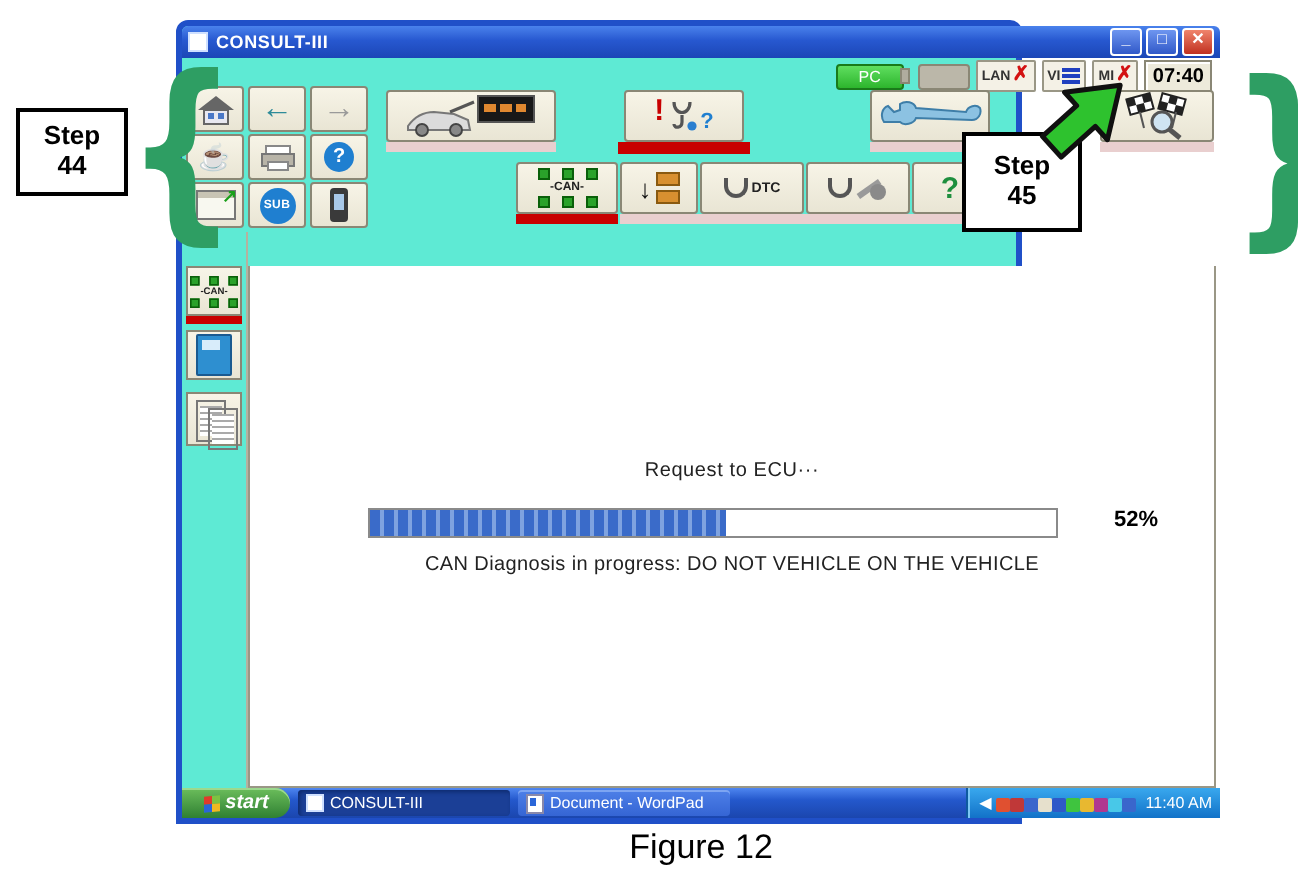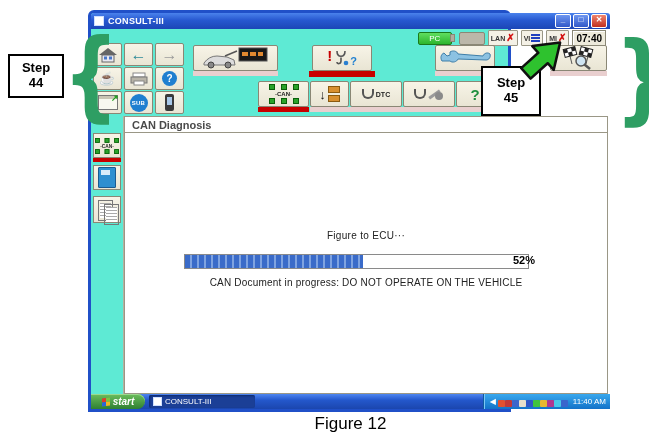--- a/index.html
+++ b/index.html
@@ -99,21 +99,21 @@
   .docs{width:18px;height:20px;position:relative;}
   .docs:before,.docs:after{content:"";position:absolute;width:11px;height:15px;background:#fff;border:1px solid #777;
     background-image:repeating-linear-gradient(#fff 0 2px,#aaa 2px 3px);background-clip:content-box;padding:2px 1px;}
   .docs:before{left:0;top:0;} .docs:after{left:6px;top:4px;}
 
   .content{position:absolute;left:33px;top:120px;width:484px;height:261px;background:#fff;
     border:1px solid #9a9786;border-top:none;box-sizing:border-box;}
   .reqtext{position:absolute;left:0;right:0;top:97px;text-align:center;font-size:10px;color:#222;letter-spacing:.3px;}
   .progress{position:absolute;left:59px;top:121px;width:345px;height:15px;border:1px solid #8a8a8a;background:#fff;box-sizing:border-box;}
   .pfill{height:100%;background:repeating-linear-gradient(90deg,#3A6BC9 0 5px,#7FA3E0 5px 7px);}
-  .pct{position:absolute;left:388px;top:121px;font-size:11px;font-weight:bold;color:#000;}
+  .pct{position:absolute;left:432px;top:121px;font-size:11px;font-weight:bold;color:#000;}
   .warntext{position:absolute;left:0;right:0;top:144px;text-align:center;font-size:10px;color:#222;letter-spacing:.2px;}
 
   
   .taskbar{position:absolute;left:0;top:381px;right:0;height:15px;
     background:linear-gradient(180deg,#4E86F0 0%,#2458CC 40%,#1B46AE 100%);display:flex;align-items:stretch;}
   .startbtn{width:54px;background:linear-gradient(180deg,#6CBE5C,#2F8032);border-radius:0 8px 8px 0;
     display:flex;align-items:center;justify-content:center;gap:3px;color:#fff;font-weight:bold;font-style:italic;
     font-size:10px;box-shadow:inset 0 1px 0 #9cd98e;}
   .xpflag{width:8px;height:8px;display:grid;grid-template-columns:4px 4px;grid-template-rows:4px 4px;gap:0;transform:skewY(-6deg);}
   .xpflag i:nth-child(1){background:#E03A2A;} .xpflag i:nth-child(2){background:#7DC242;}
@@ -298,23 +298,20 @@
             <span class="c"></span>
           </span>
     </div>
     <div class="tbtn" style="left:365px;top:38px;width:52px;height:26px">
       <span class="quesGreen">?</span>
       <span class="hookmini"></span>
     </div>
     <div class="strip" style="left:219px;top:64px;width:198px"></div>
   </div>
 
-  <div class="headerbar">
-    <span>CAN Diagnosis</span>
-  </div>
 
   <div class="sidebar">
     <div class="sbtn" style="top:17px;height:25px">
       <span class="canicon" style="transform:scale(.8)">
         <span class="canrow">
               <i></i>
               <i></i>
               <i></i>
             </span>
         <span class="canlbl">-CAN-</span>
@@ -328,41 +325,45 @@
     <div class="strip red" style="left:2px;top:42px;width:28px;height:4px"></div>
     <div class="sbtn" style="top:49px;height:25px">
       <span class="book"></span>
     </div>
     <div class="sbtn" style="top:80px;height:27px">
       <span class="docs"></span>
     </div>
   </div>
 
   <div class="content">
-    <div class="reqtext">Figure to ECU···</div>
+    <div class="reqtext">Request to ECU···</div>
     <div class="progress">
       <div class="pfill" style="width: 52%;"></div>
     </div>
     <div class="pct">52%</div>
-    <div class="warntext">CAN Document in progress: DO NOT OPERATE ON THE VEHICLE</div>
+    <div class="warntext">CAN Diagnosis in progress: DO NOT VEHICLE ON THE VEHICLE</div>
   </div>
 
   <div class="taskbar">
     <div class="startbtn">
       <span class="xpflag">
             <i></i>
             <i></i>
             <i></i>
             <i></i>
           </span>
       <span>start</span>
     </div>
     <div class="taskitem active">
       <span class="miniwhite"></span>
       <span>CONSULT-III</span>
+    </div>
+    <div class="taskitem idle">
+      <span class="wordpadico"></span>
+      <span>Document - WordPad</span>
     </div>
     <div class="tray">
       <span class="chev">◀</span>
       <span><span class="tricon" style="background: rgb(224, 80, 48);"></span><span class="tricon" style="background: rgb(192, 56, 56);"></span><span class="tricon" style="background: rgb(58, 102, 204);"></span><span class="tricon" style="background: rgb(230, 224, 204);"></span><span class="tricon" style="background: rgb(47, 88, 200);"></span><span class="tricon" style="background: rgb(63, 196, 63);"></span><span class="tricon" style="background: rgb(232, 184, 48);"></span><span class="tricon" style="background: rgb(176, 56, 144);"></span><span class="tricon" style="background: rgb(72, 200, 232);"></span><span class="tricon" style="background: rgb(58, 102, 204);"></span></span>
       <span class="traytime">11:40 AM</span>
     </div>
   </div>
 
  </div>
 </div>

